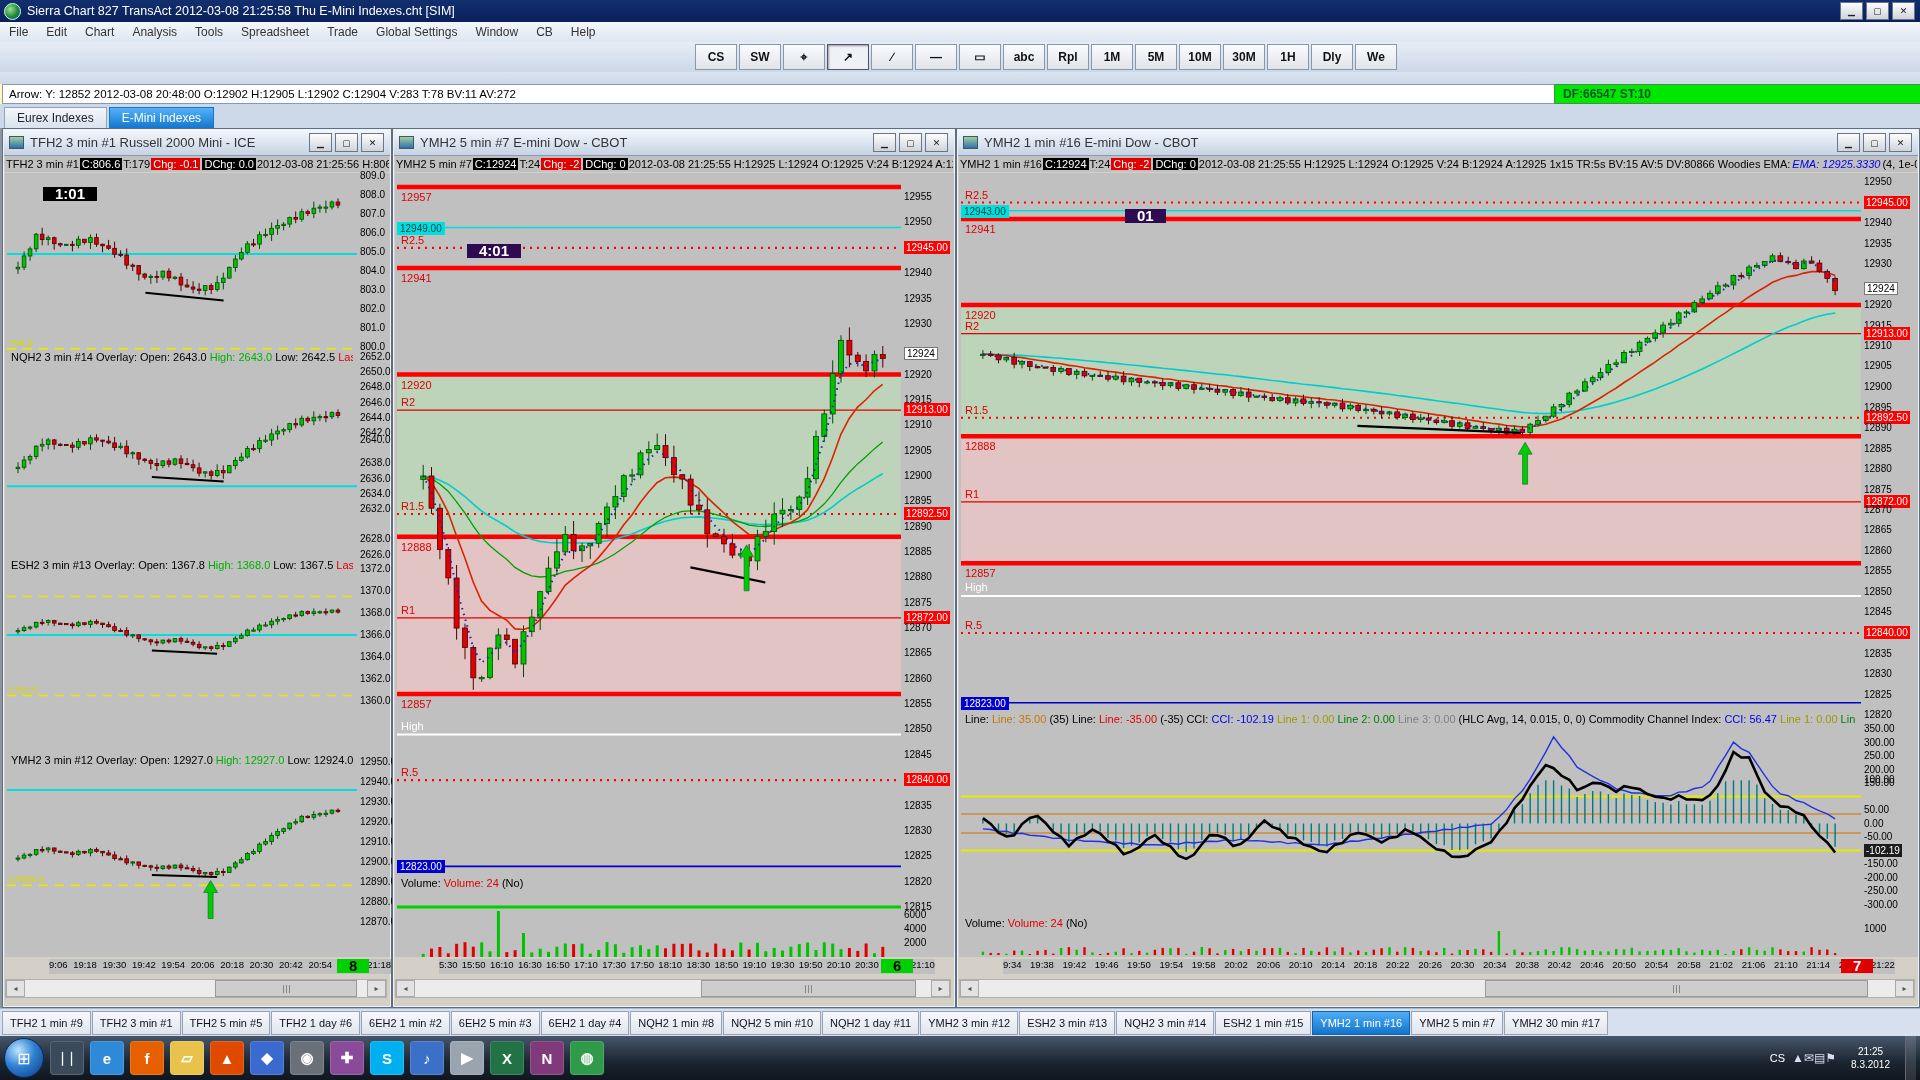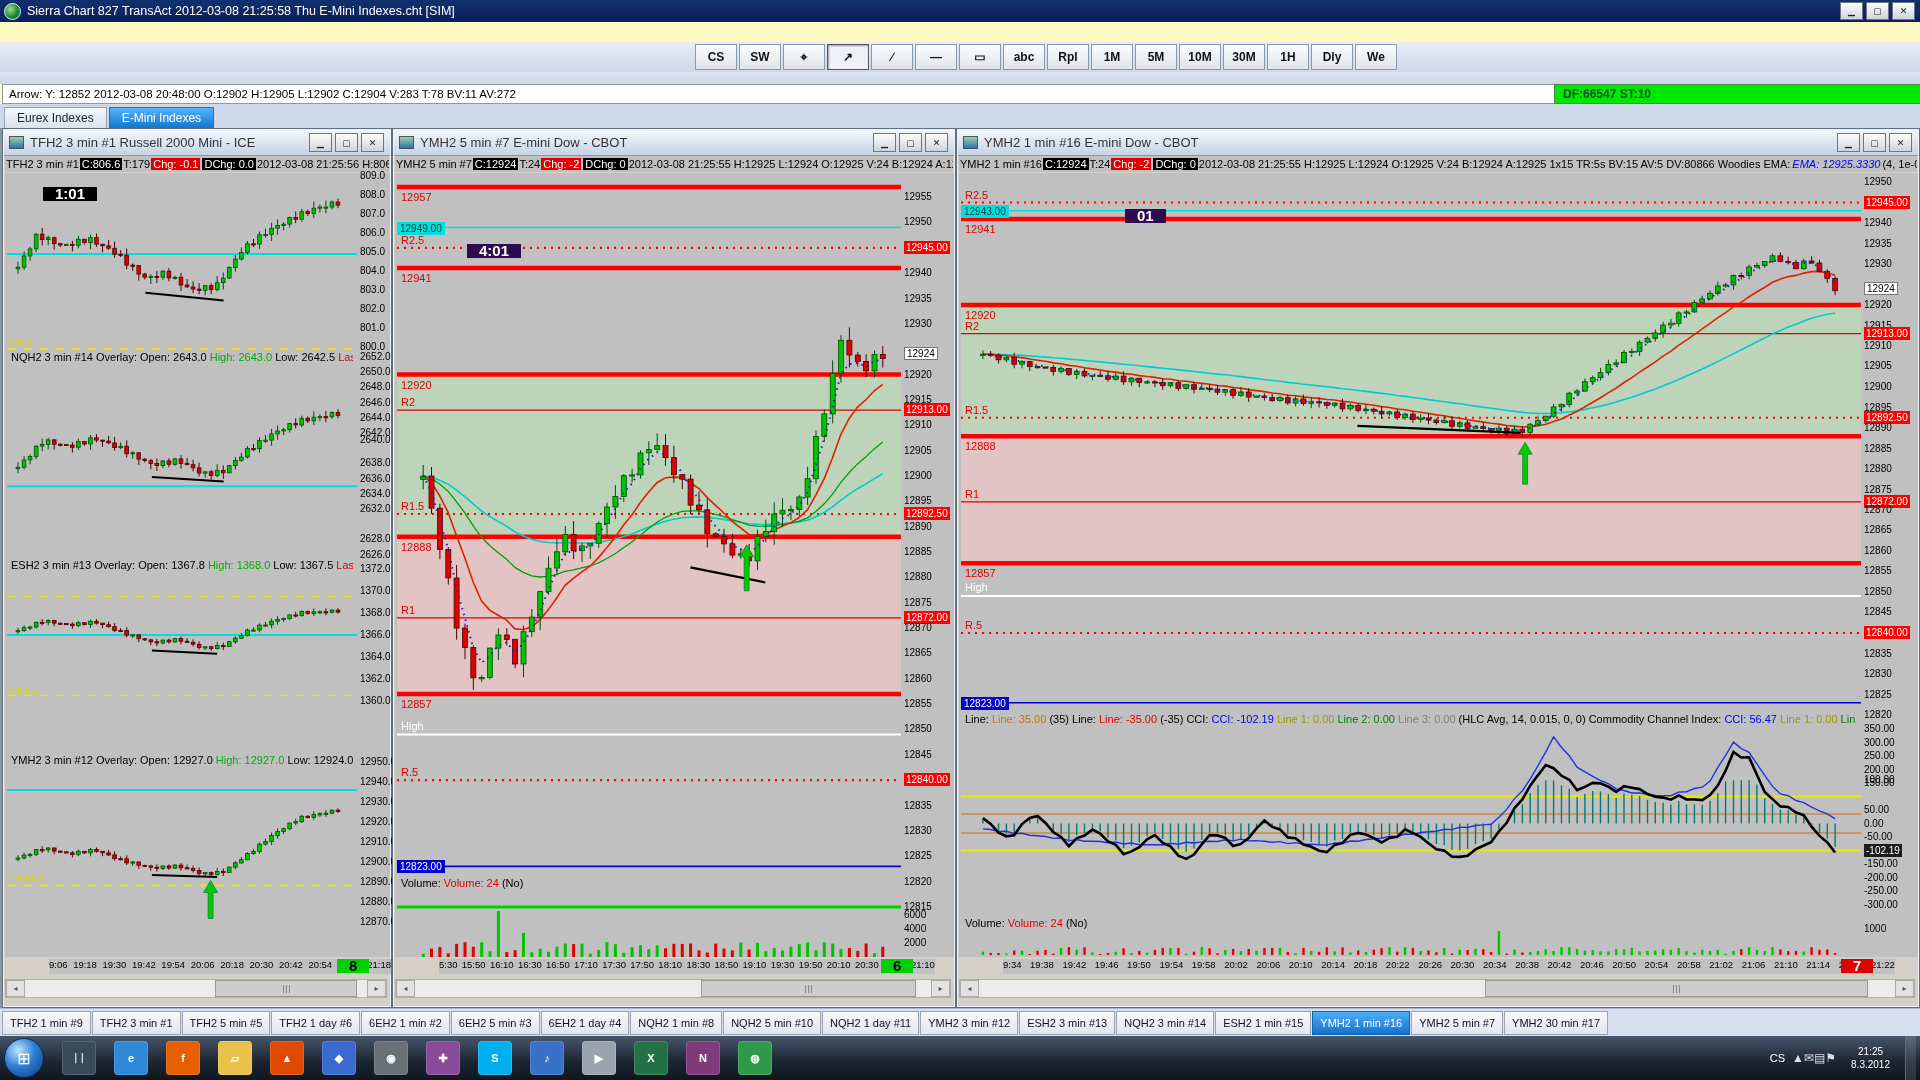--- a/index.html
+++ b/index.html
@@ -45,39 +45,52 @@
   .sb .ar{position:absolute;top:0;width:17px;height:15px;background:#e2e2e2;border:1px solid #aaa;font-size:8px;display:flex;align-items:center;justify-content:center;color:#555;}
   .sb .th{position:absolute;top:0;height:15px;background:#cdcdcd;border:1px solid #999;display:flex;align-items:center;justify-content:center;gap:2px;}
   .sb .th i{display:block;width:1px;height:8px;background:#888;}
   
   #bottomtabs{position:absolute;left:0;top:1008px;width:1920px;height:28px;background:#d6e0ee;display:flex;align-items:center;padding-left:2px;border-top:1px solid #aab8ca;}
   .xtab{height:22px;padding:0 7px;margin-right:1px;display:flex;align-items:center;font-size:11px;background:linear-gradient(#f6f8fb,#e0e6ee);border:1px solid #96a4b6;color:#112;white-space:nowrap;}
   .xtab.active{background:linear-gradient(#50aef6,#1173cc);color:#fff;border-color:#0e63b4;}
   
   #taskbar{position:absolute;left:0;top:1036px;width:1920px;height:44px;background:linear-gradient(#47566a,#1b2531 60%,#10161f);display:flex;align-items:center;}
   #startorb{width:38px;height:38px;margin-left:4px;border-radius:50%;background:radial-gradient(circle at 35% 30%,#bfe6ff,#2f7fd4 45%,#0a3a7a);border:1px solid #0a2a52;display:flex;align-items:center;justify-content:center;color:#fff;font-size:16px;}
-  .tico{width:32px;height:32px;margin-left:18px;border-radius:4px;display:flex;align-items:center;justify-content:center;font-size:11px;font-weight:bold;color:#fff;background:rgba(255,255,255,0.08);border:1px solid rgba(255,255,255,0.15);}
+  .tico{width:32px;height:32px;margin-left:6px;border-radius:4px;display:flex;align-items:center;justify-content:center;font-size:15px;font-weight:bold;color:#fff;background:rgba(255,255,255,0.08);border:1px solid rgba(255,255,255,0.15);}
   #tray{margin-left:auto;display:flex;align-items:center;color:#fff;font-size:11px;gap:7px;padding-right:4px;}
   #clockblock{text-align:center;line-height:13px;font-size:10px;padding:0 8px;}
   #showdesk{width:10px;height:44px;background:rgba(255,255,255,0.12);border-left:1px solid #667;}
   .trayico{font-size:12px;color:#dde;}
 </style>
 </head>
 <body>
 
 <div id="screen">
   <div id="titlebar">
     <div id="app-icon"></div>
     <span>Sierra Chart 827 TransAct 2012-03-08  21:25:58 Thu  E-Mini Indexes.cht [SIM]</span>
     <div id="titlebtns">
       <div class="winbtn">▁</div>
       <div class="winbtn">▢</div>
       <div class="winbtn">✕</div>
     </div>
   </div>
+  <div id="menubar">
+      <div class="mitem">File</div>
+      <div class="mitem">Edit</div>
+      <div class="mitem">Chart</div>
+      <div class="mitem">Analysis</div>
+      <div class="mitem">Tools</div>
+      <div class="mitem">Spreadsheet</div>
+      <div class="mitem">Trade</div>
+      <div class="mitem">Global Settings</div>
+      <div class="mitem">Window</div>
+      <div class="mitem">CB</div>
+      <div class="mitem">Help</div>
+    </div>
   <div id="toolbar-row">
       <div id="toolbar">
         <div class="tbtn">CS</div>
         <div class="tbtn">SW</div>
         <div class="tbtn">⌖</div>
         <div class="tbtn pressed">↗</div>
         <div class="tbtn">∕</div>
         <div class="tbtn">—</div>
         <div class="tbtn">▭</div>
         <div class="tbtn">abc</div>

